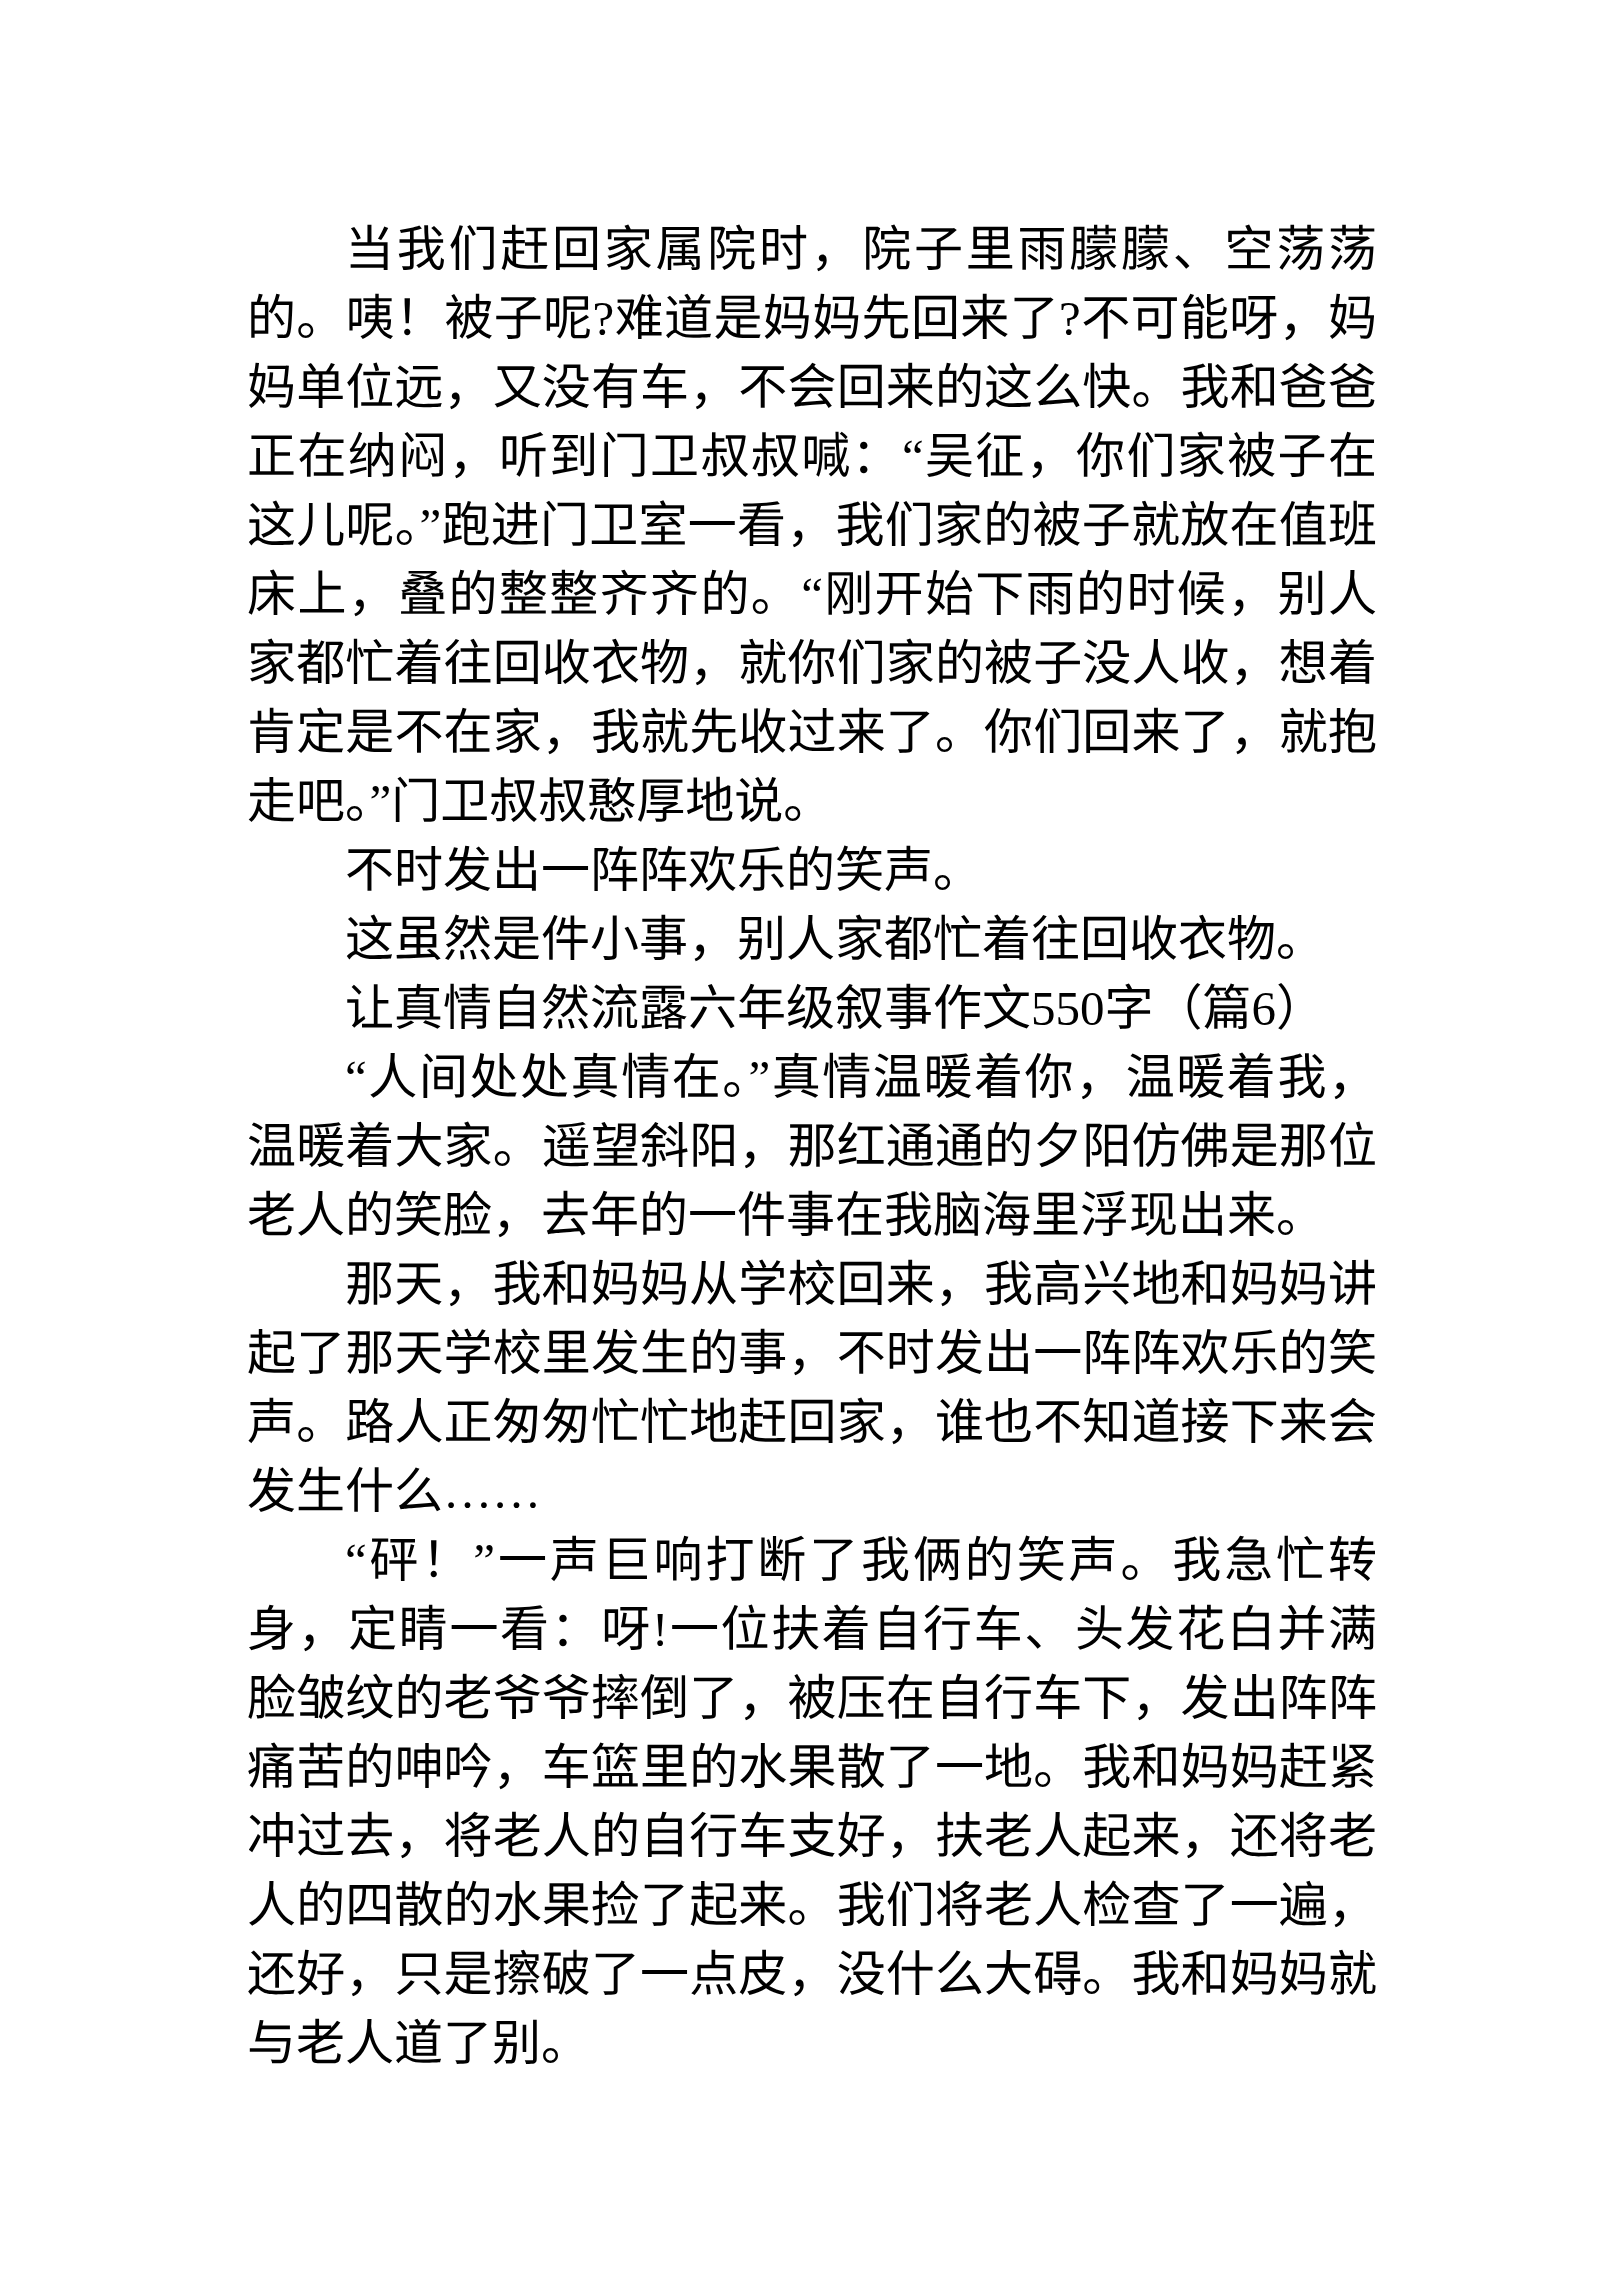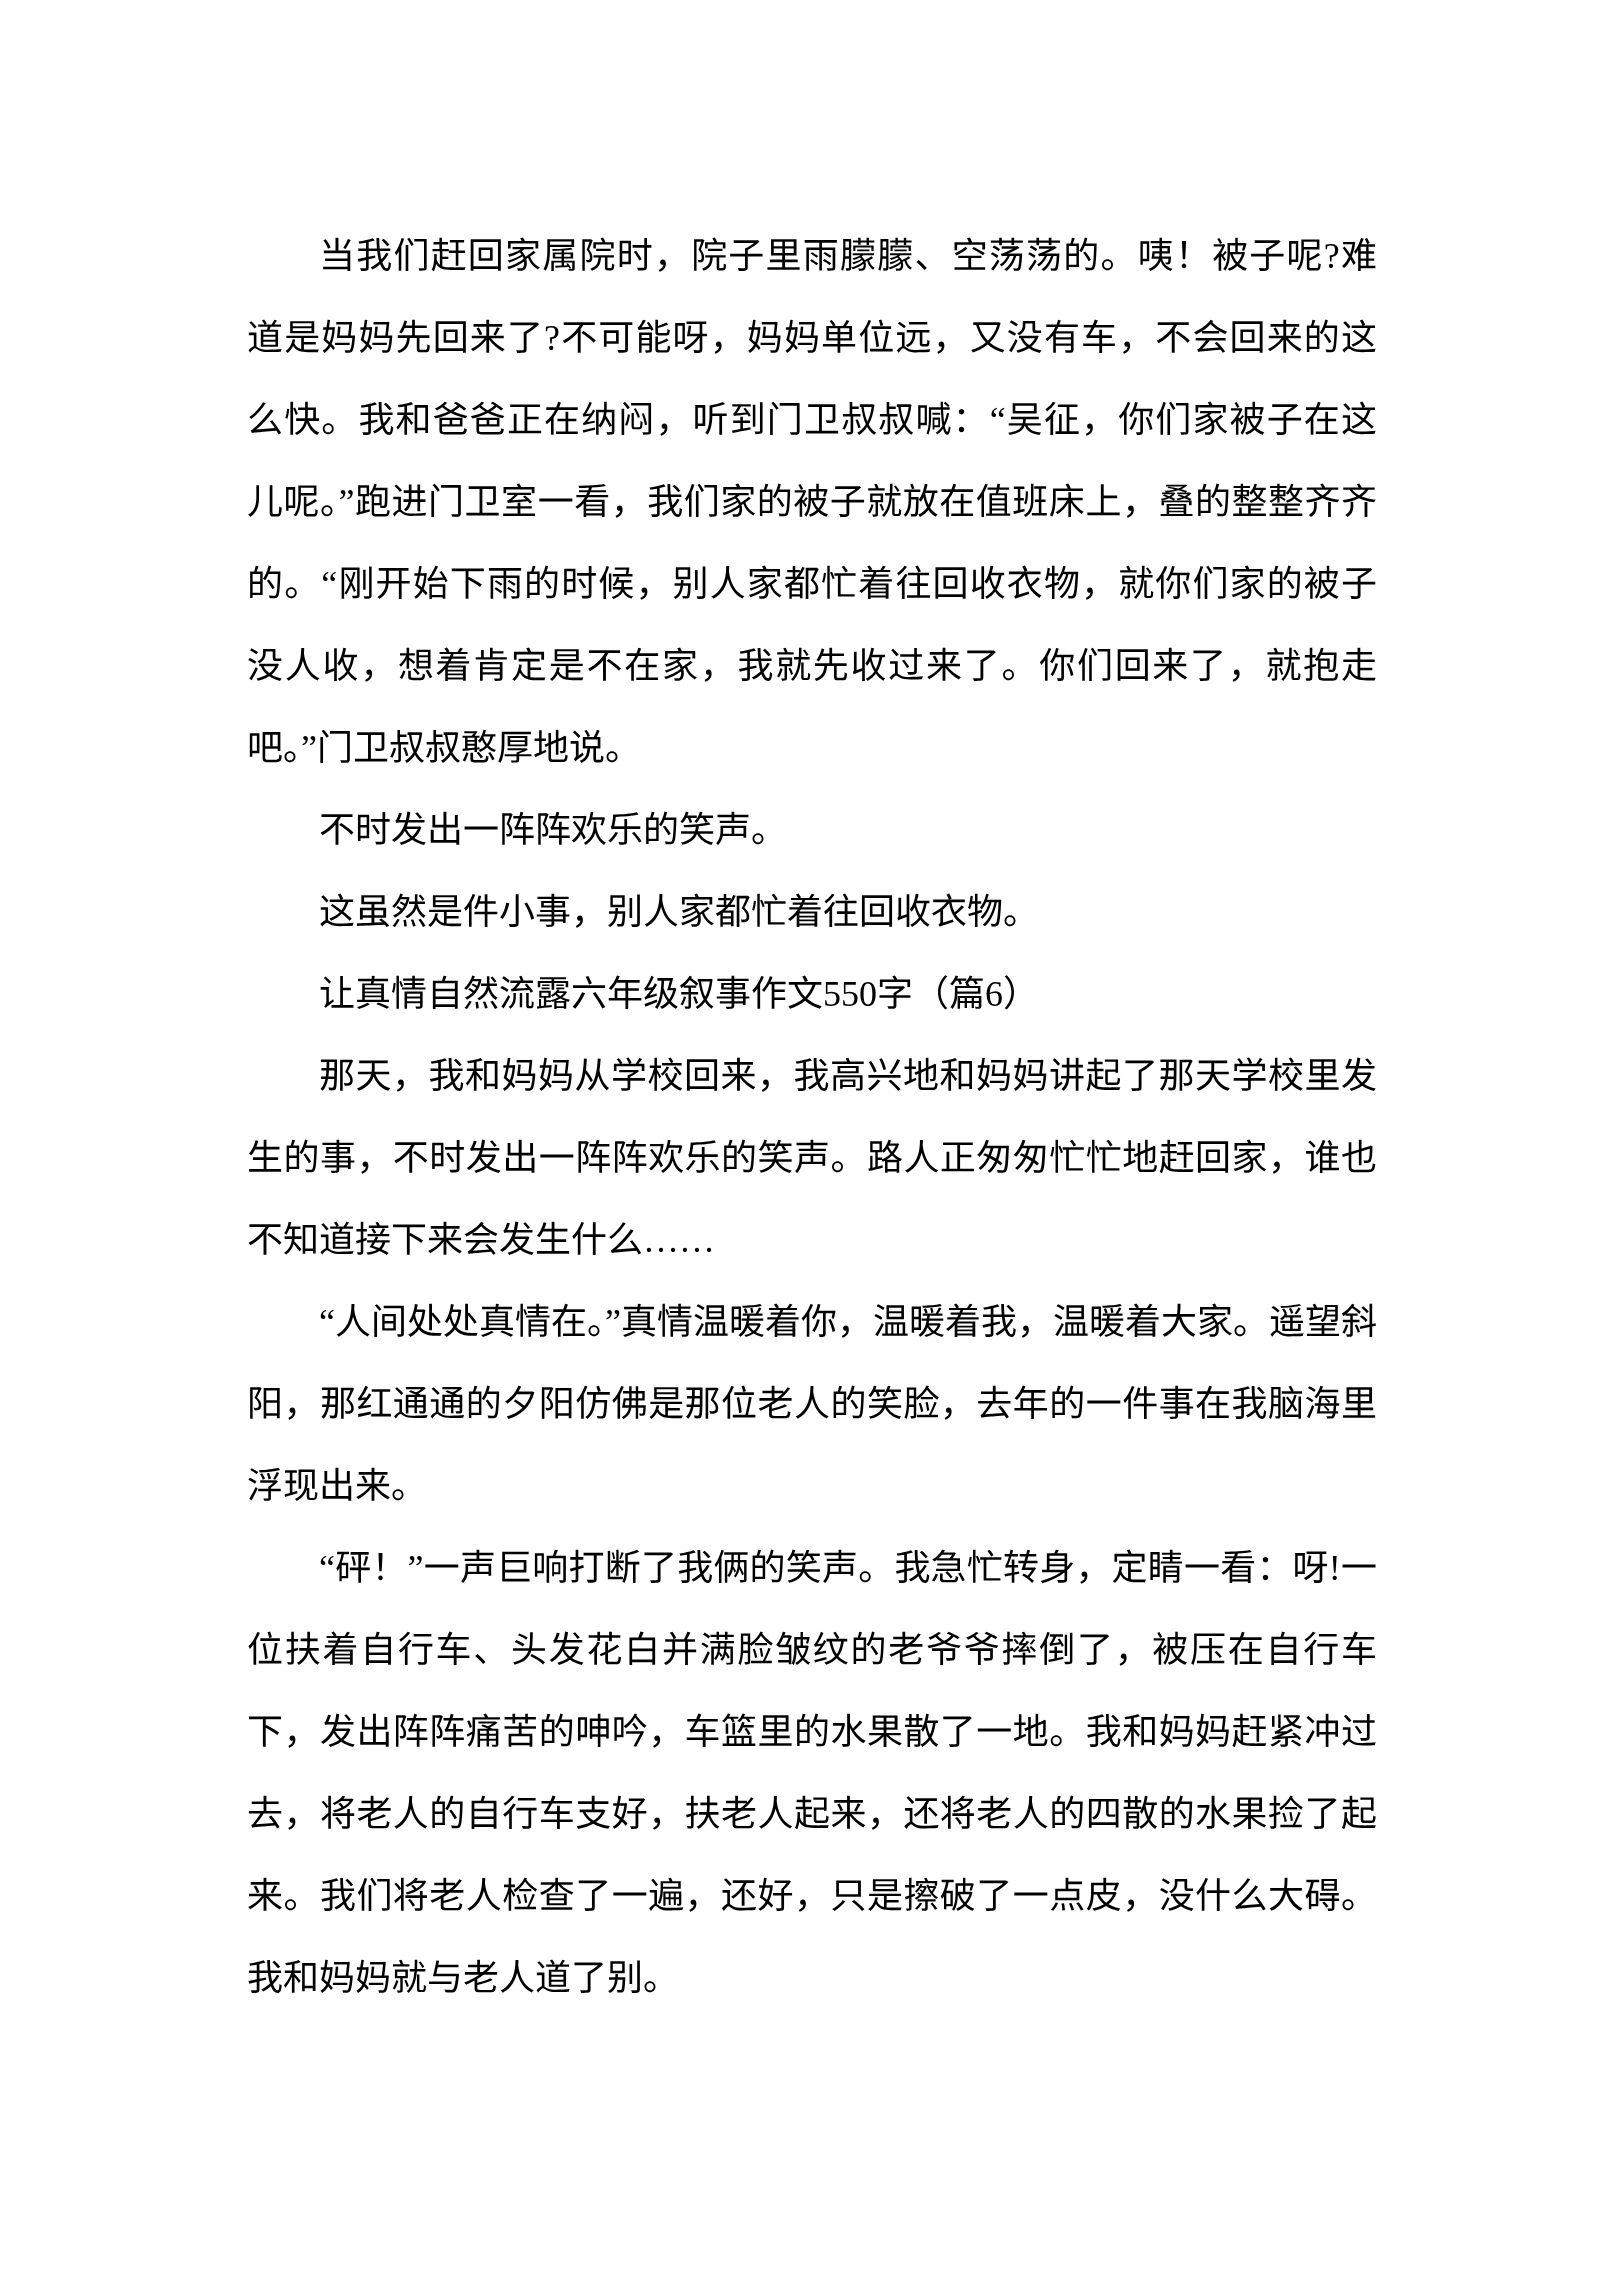--- a/index.html
+++ b/index.html
@@ -14,36 +14,36 @@
       box-sizing: border-box;
       background: #ffffff;
       padding: 215px 246px 0 247px;
       overflow: hidden;
     }
     .doc-body p {
       margin: 0;
       padding: 0;
       color: #000000;
       font-family: "Liberation Serif", "DejaVu Serif", serif;
-      font-size: 36px;
-      line-height: 82px;
+      font-size: 49px;
+      line-height: 69px;
       text-align: justify;
       text-justify: inter-character;
       text-indent: 2em;
       word-break: break-all;
       overflow-wrap: break-word;
     }
   </style>
 </head>
 <body>
 
 <div class="page">
   <div class="doc-body">
     <p>当我们赶回家属院时，院子里雨朦朦、空荡荡的。咦！被子呢?难道是妈妈先回来了?不可能呀，妈妈单位远，又没有车，不会回来的这么快。我和爸爸正在纳闷，听到门卫叔叔喊：“吴征，你们家被子在这儿呢。”跑进门卫室一看，我们家的被子就放在值班床上，叠的整整齐齐的。“刚开始下雨的时候，别人家都忙着往回收衣物，就你们家的被子没人收，想着肯定是不在家，我就先收过来了。你们回来了，就抱走吧。”门卫叔叔憨厚地说。</p>
     <p>不时发出一阵阵欢乐的笑声。</p>
     <p>这虽然是件小事，别人家都忙着往回收衣物。</p>
     <p>让真情自然流露六年级叙事作文550字（篇6）</p>
+    <p>“人间处处真情在。”真情温暖着你，温暖着我，温暖着大家。遥望斜阳，那红通通的夕阳仿佛是那位老人的笑脸，去年的一件事在我脑海里浮现出来。</p>
     <p>那天，我和妈妈从学校回来，我高兴地和妈妈讲起了那天学校里发生的事，不时发出一阵阵欢乐的笑声。路人正匆匆忙忙地赶回家，谁也不知道接下来会发生什么……</p>
-    <p>“人间处处真情在。”真情温暖着你，温暖着我，温暖着大家。遥望斜阳，那红通通的夕阳仿佛是那位老人的笑脸，去年的一件事在我脑海里浮现出来。</p>
     <p>“砰！”一声巨响打断了我俩的笑声。我急忙转身，定睛一看：呀!一位扶着自行车、头发花白并满脸皱纹的老爷爷摔倒了，被压在自行车下，发出阵阵痛苦的呻吟，车篮里的水果散了一地。我和妈妈赶紧冲过去，将老人的自行车支好，扶老人起来，还将老人的四散的水果捡了起来。我们将老人检查了一遍，还好，只是擦破了一点皮，没什么大碍。我和妈妈就与老人道了别。</p>
   </div>
 </div>
 
 
 </body></html>

